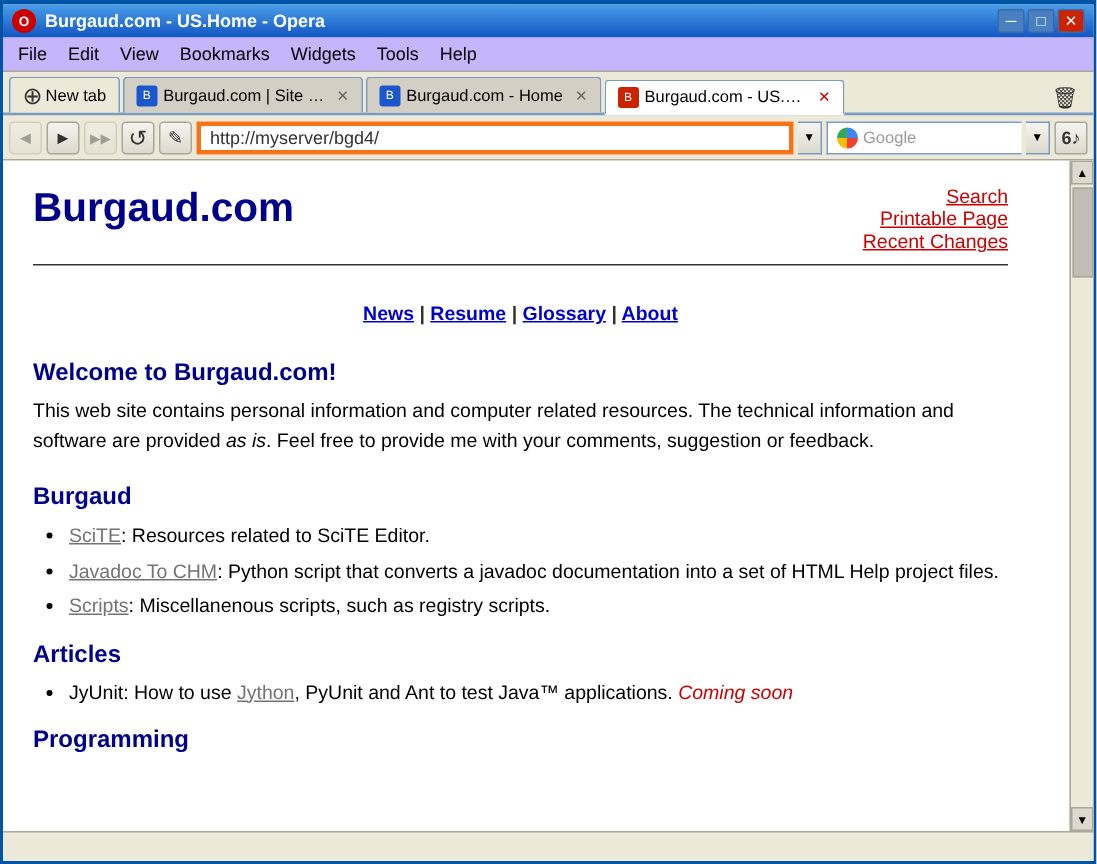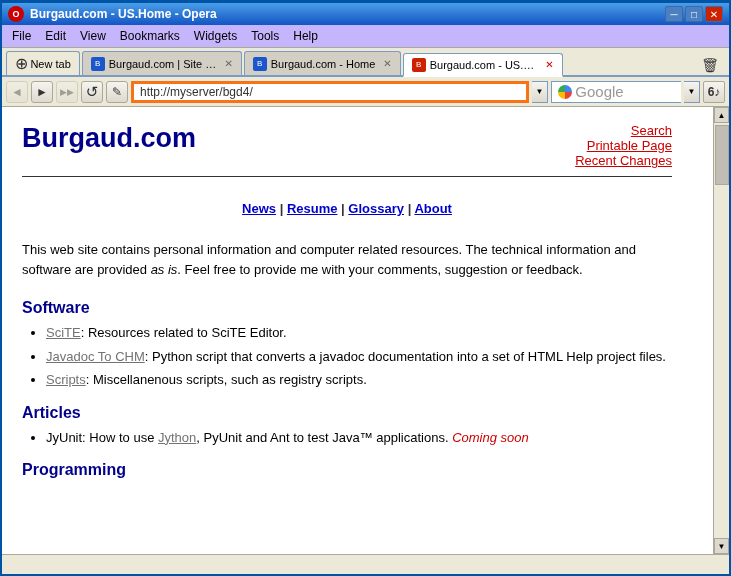--- a/index.html
+++ b/index.html
@@ -139,21 +139,21 @@
       </div>
     <div class="nav-btn">
         <span>✎</span>
       </div>
     <div class="address-bar">
       <span>http://myserver/bgd4/</span>
     </div>
     <div class="address-dropdown">▼</div>
     <div class="search-bar">
       <span class="google-g"></span>
-      &nbsp;<span style="color:#999;font-size:15px;">Google</span>
+      &nbsp;<span style="color:#999;font-size:11px;">Google</span>
     </div>
     <div class="address-dropdown">▼</div>
     <div class="zoom-btn">
         <span style="font-size:12px;">6♪</span>
       </div>
   </div>
 
   <div class="content-wrapper">
     <div class="content-area">
       <div class="page">
@@ -172,25 +172,26 @@
         <div class="nav-links">
           <a href="#">News</a>
           <span> | </span>
           <a href="#">Resume</a>
           <span> | </span>
           <a href="#">Glossary</a>
           <span> | </span>
           <a href="#">About</a>
         </div>
 
+        <div class="welcome-title">Welcome to Burgaud.com!</div>
         <p class="welcome-text">
           <span>This web site contains personal information and computer related resources. The technical information and software are provided </span><em>as is</em><span>. Feel free to provide me with your comments, suggestion or feedback.</span>
         </p>
 
-        <div class="section-title">Software</div>
+        <div class="section-title">Burgaud</div>
         <ul class="bullet-list">
           <li>
             <a href="#">SciTE</a><span>: Resources related to SciTE Editor.</span>
           </li>
           <li>
             <a href="#">Javadoc To CHM</a><span>: Python script that converts a javadoc documentation into a set of HTML Help project files.</span>
           </li>
           <li>
             <a href="#">Scripts</a><span>: Miscellanenous scripts, such as registry scripts.</span>
           </li>

